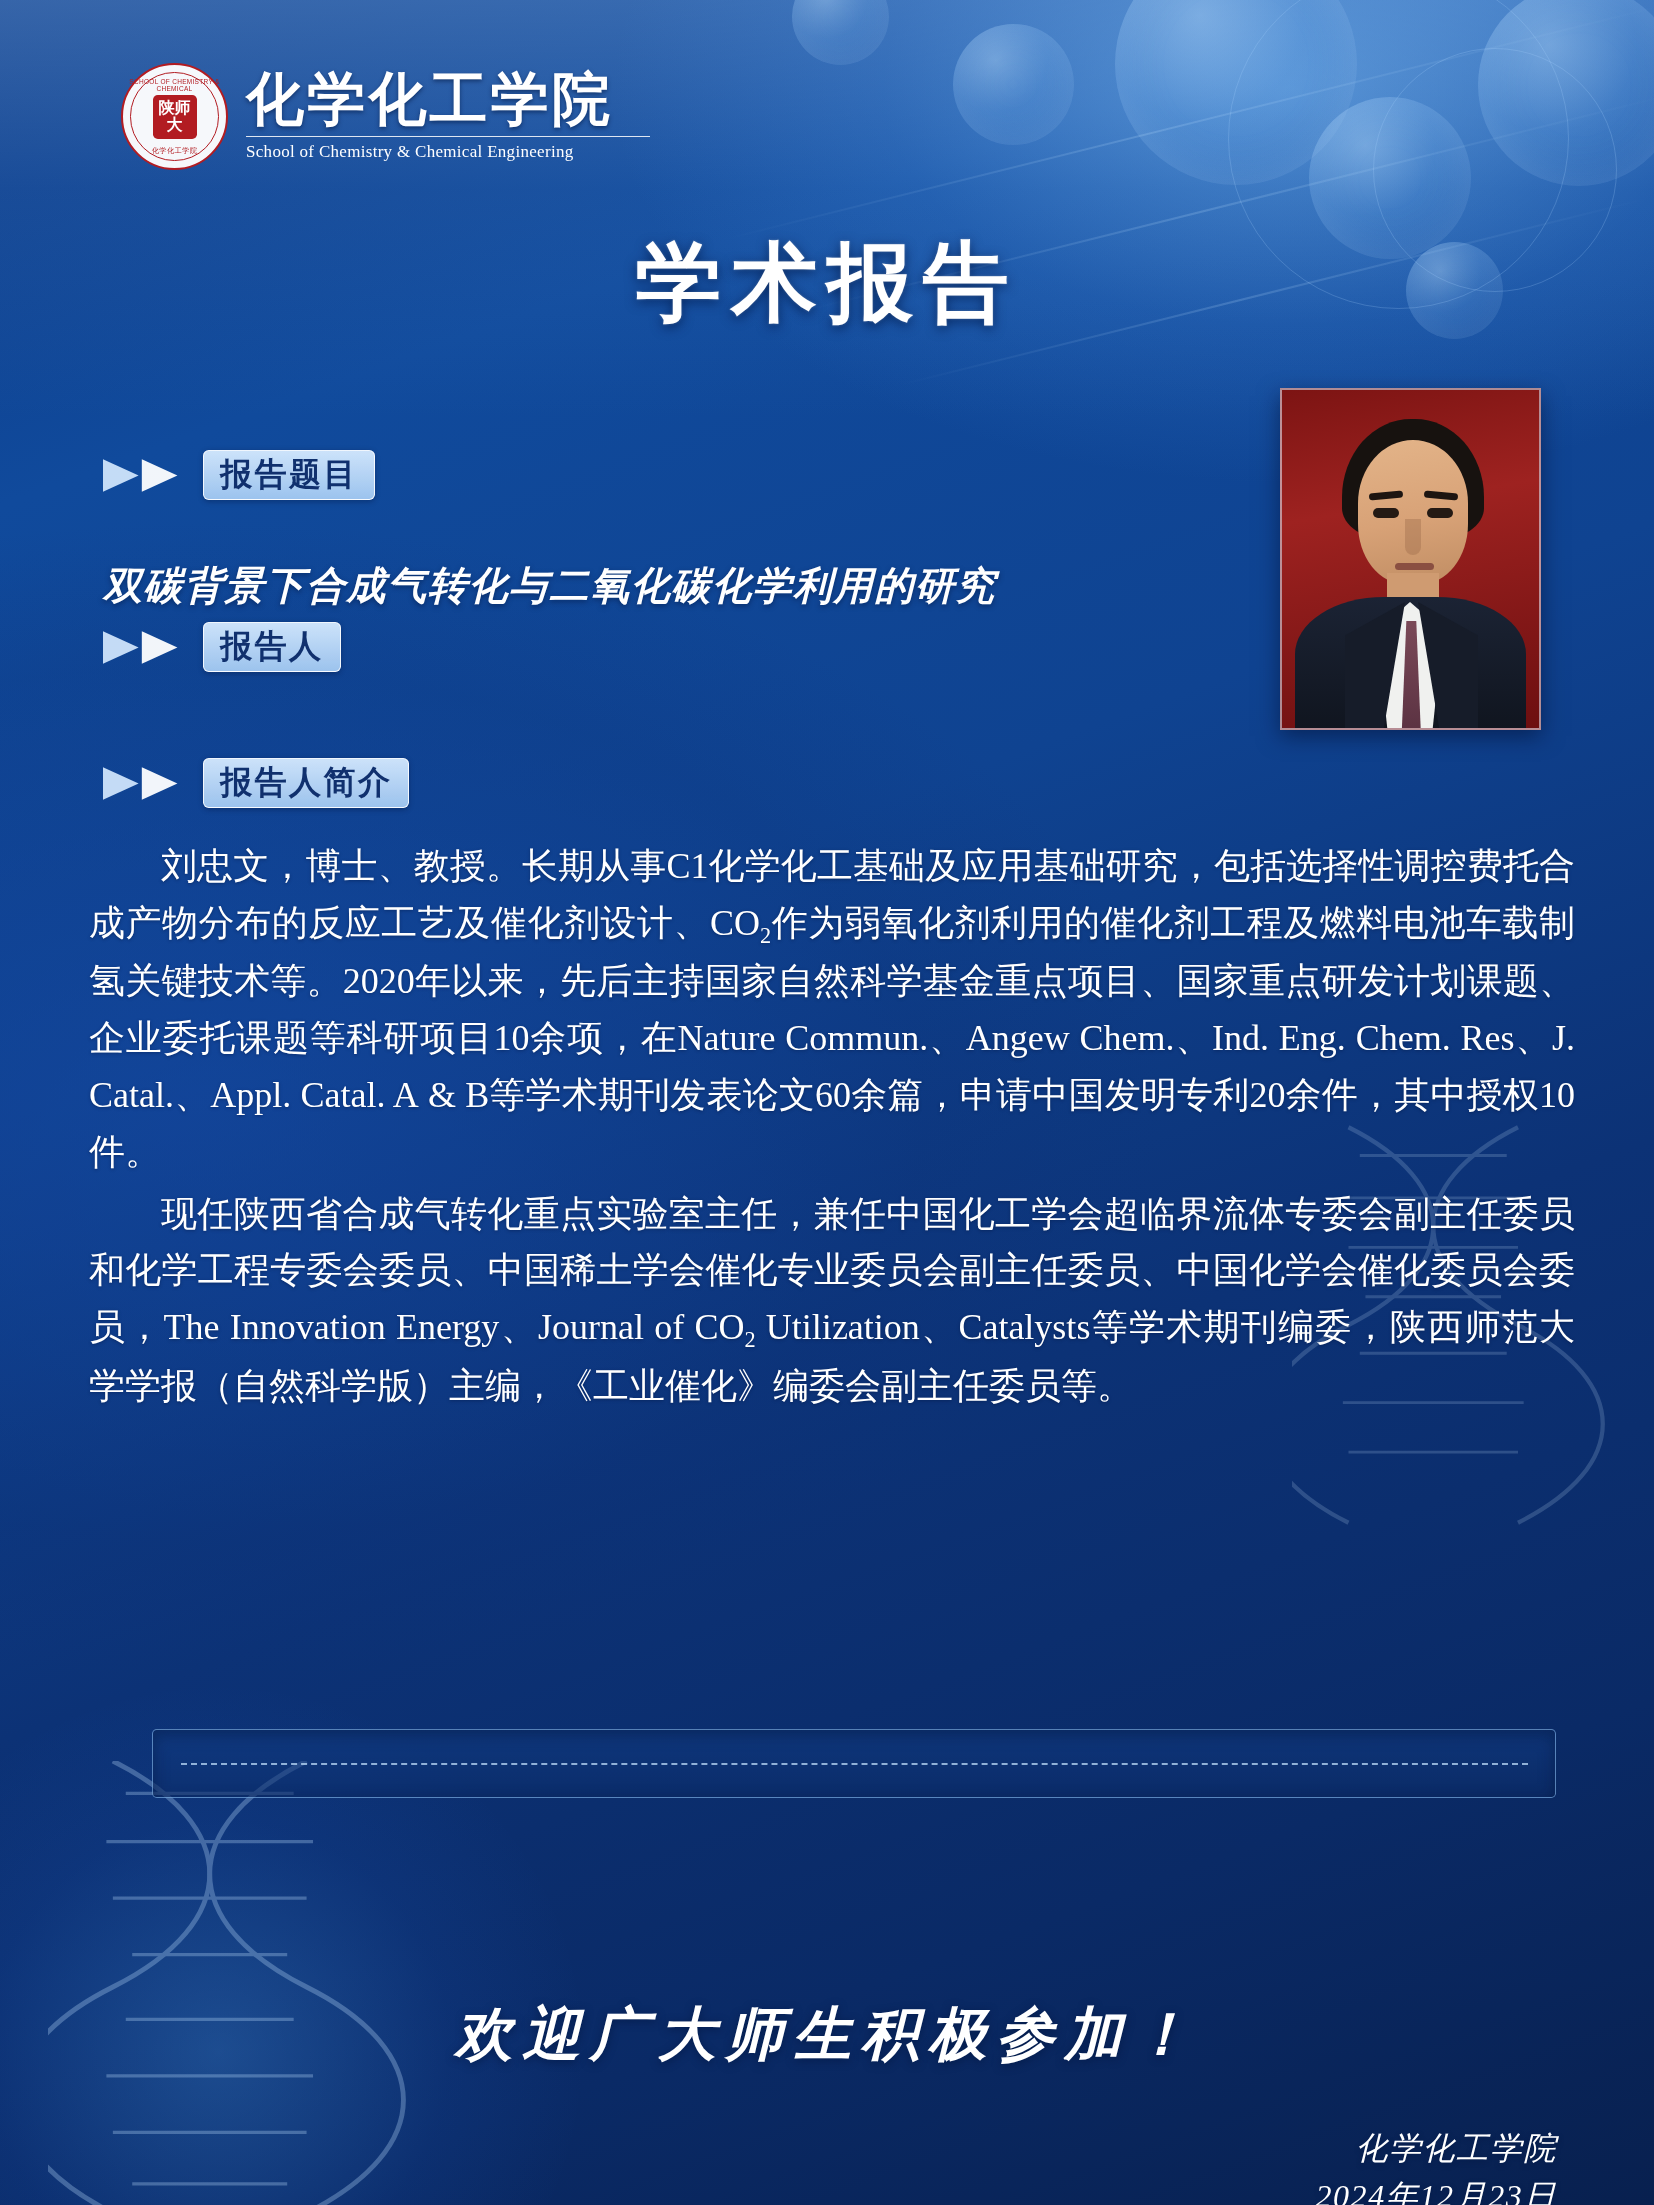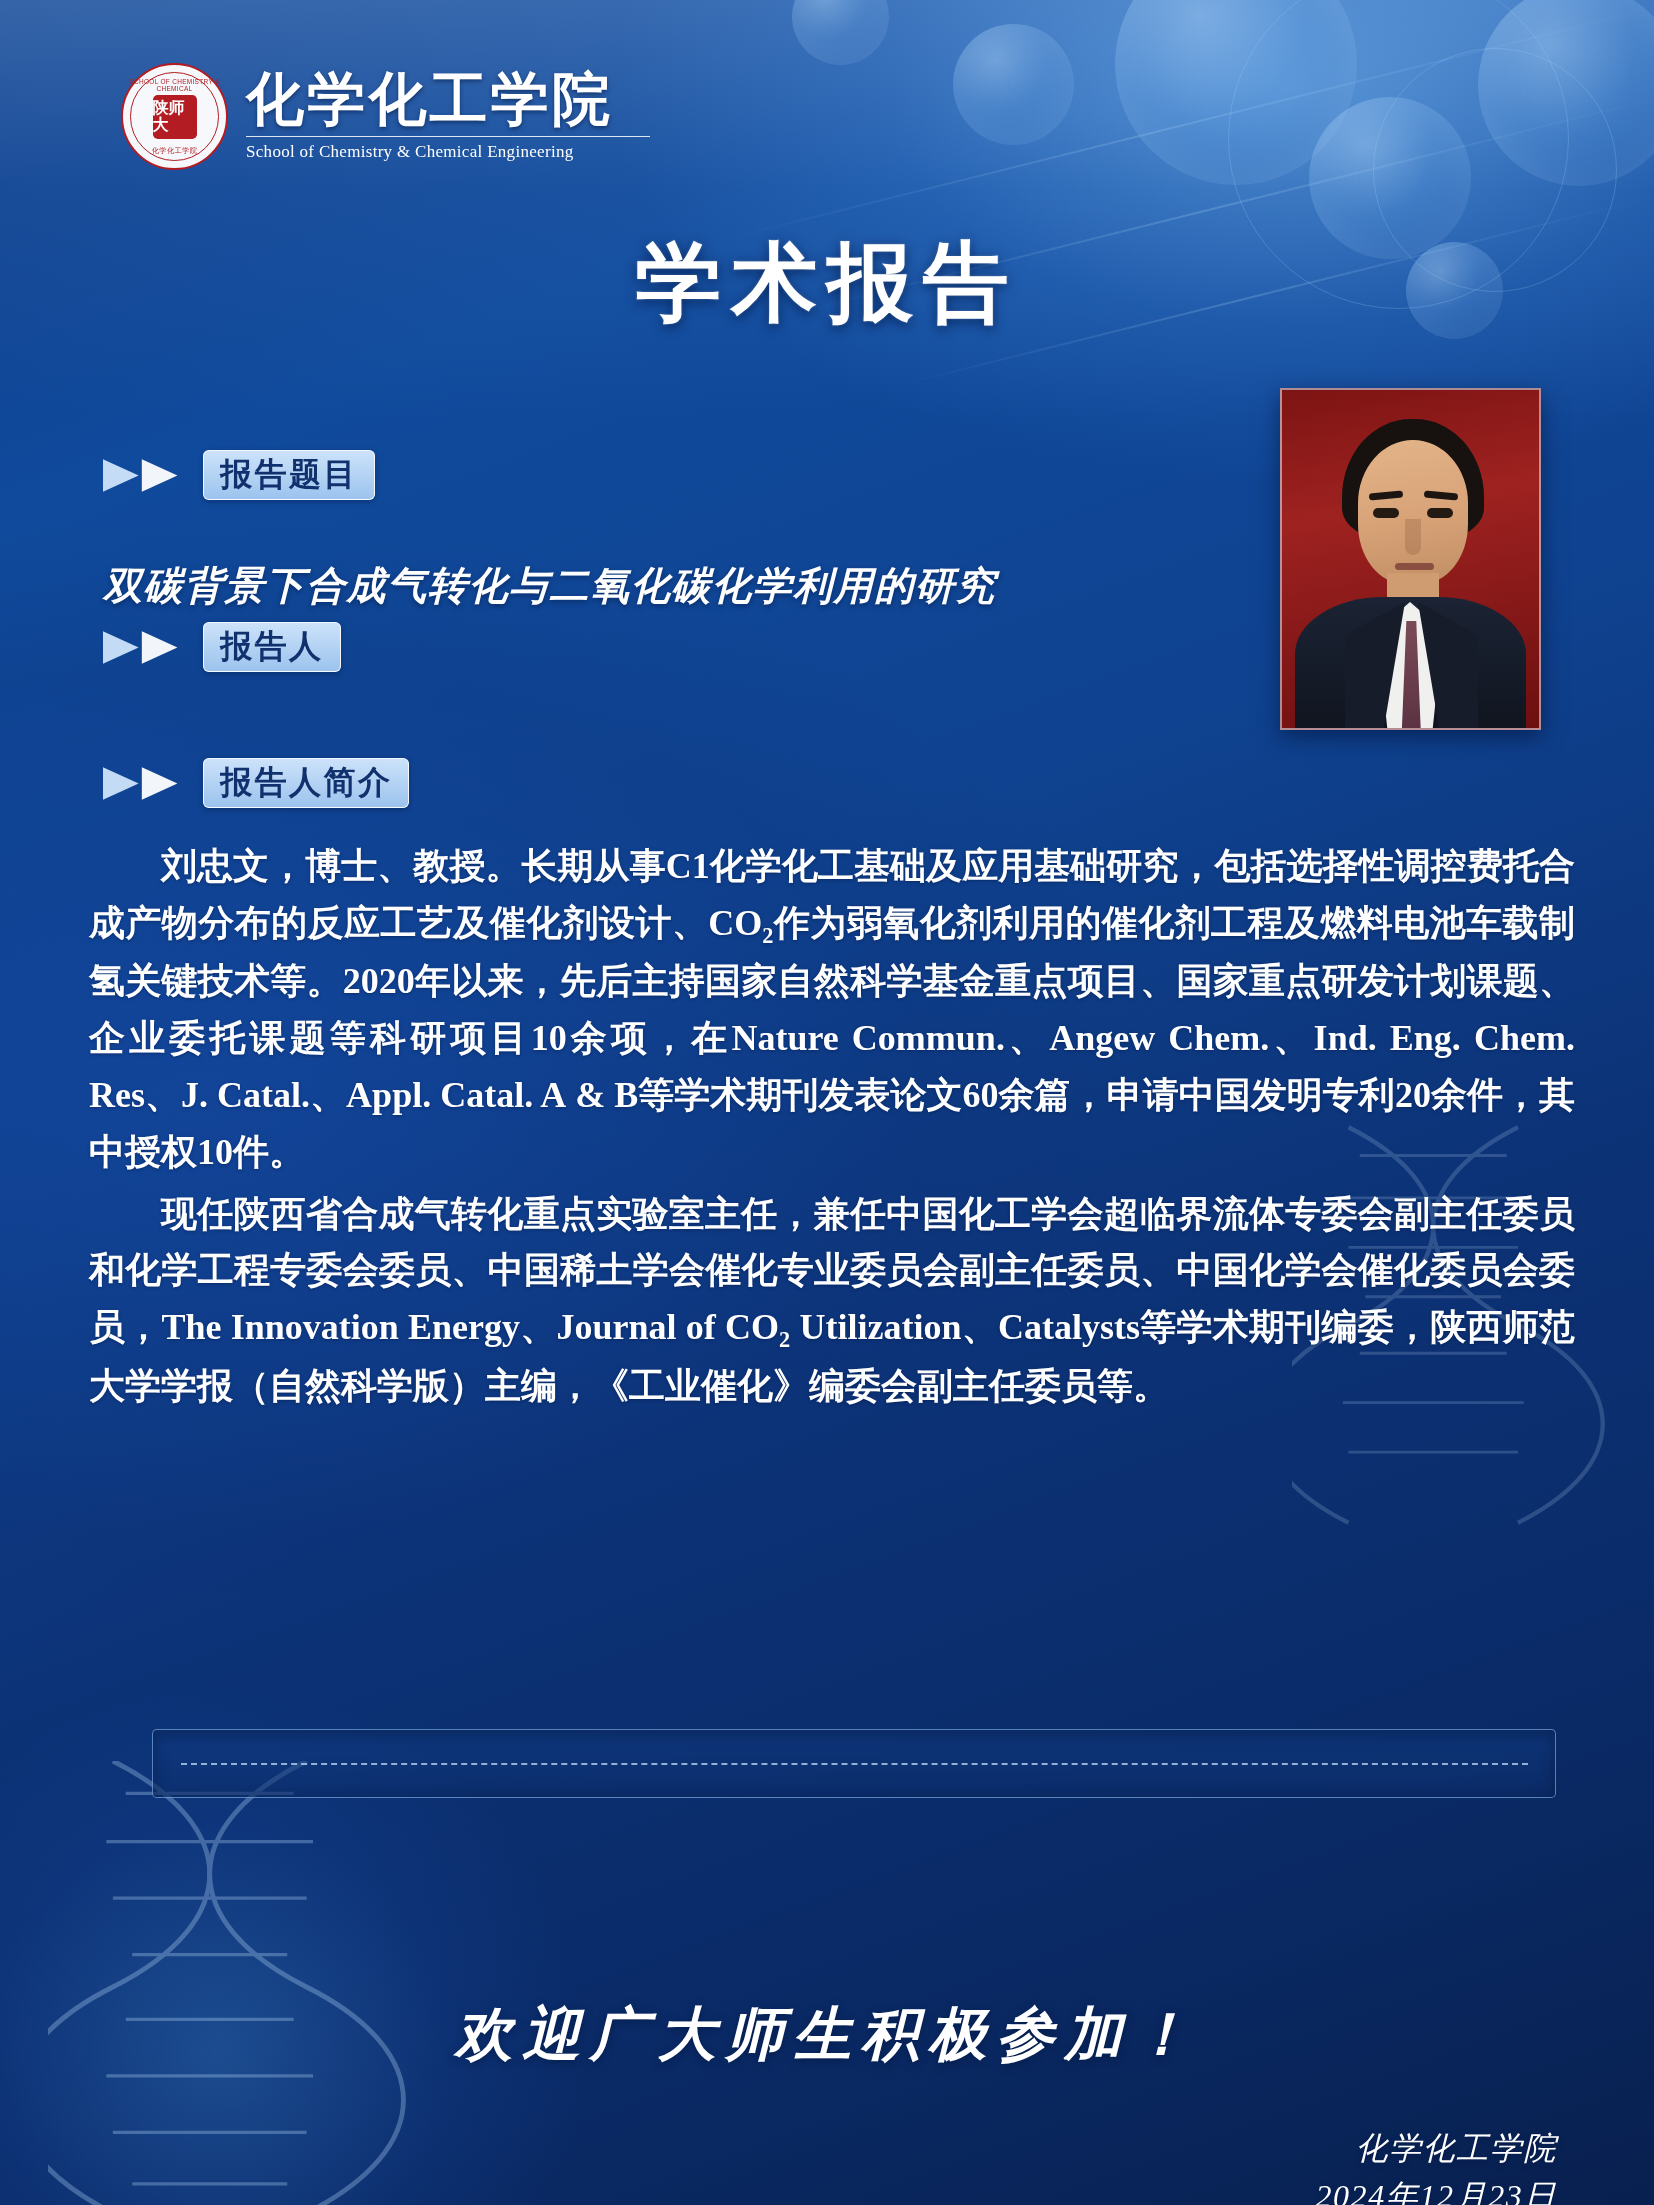--- a/index.html
+++ b/index.html
@@ -80,21 +80,21 @@
   }
   .logo-seal .seal-core {
     width: 44px; height: 44px;
     border-radius: 4.8px;
     background: #b21c22;
     color: #fff;
     font-family: "Liberation Serif", serif;
     font-size: 16px;
     line-height: 1.05;
     display: flex; align-items: center; justify-content: center;
-    text-align: left;
+    text-align: center;
     font-weight: 700;
     letter-spacing: 0px;
   }
   .logo-seal .ring-text-top,
   .logo-seal .ring-text-bottom {
     position: absolute;
     left: 0; right: 0;
     text-align: center;
     color: #b21c22;
     font-size: 6.5px;
@@ -266,21 +266,21 @@
     position: absolute;
     left: 89px;
     top: 838px;
     width: 1486px;
     color: #ffffff;
     font-size: 36px;
     line-height: 1.58;
     text-align: justify;
     text-shadow: 0 0.8px 3.2px rgba(0,20,60,0.45);
   }
-  #bio p { margin: 0 0 4.8px 0; text-indent: 2em; font-weight: bold; }
+  #bio p { margin: 0 0 4.8px 0; text-indent: 2em; }
   #bio sub { font-size: 0.62em; vertical-align: sub; }
 
   
   #info-box {
     position: absolute;
     left: 152px;
     top: 1729px;
     width: 1347px;
     padding: 18px 27.5px 19.4px 27.5px;
     border: 1.6px solid rgba(150,200,245,0.55);

